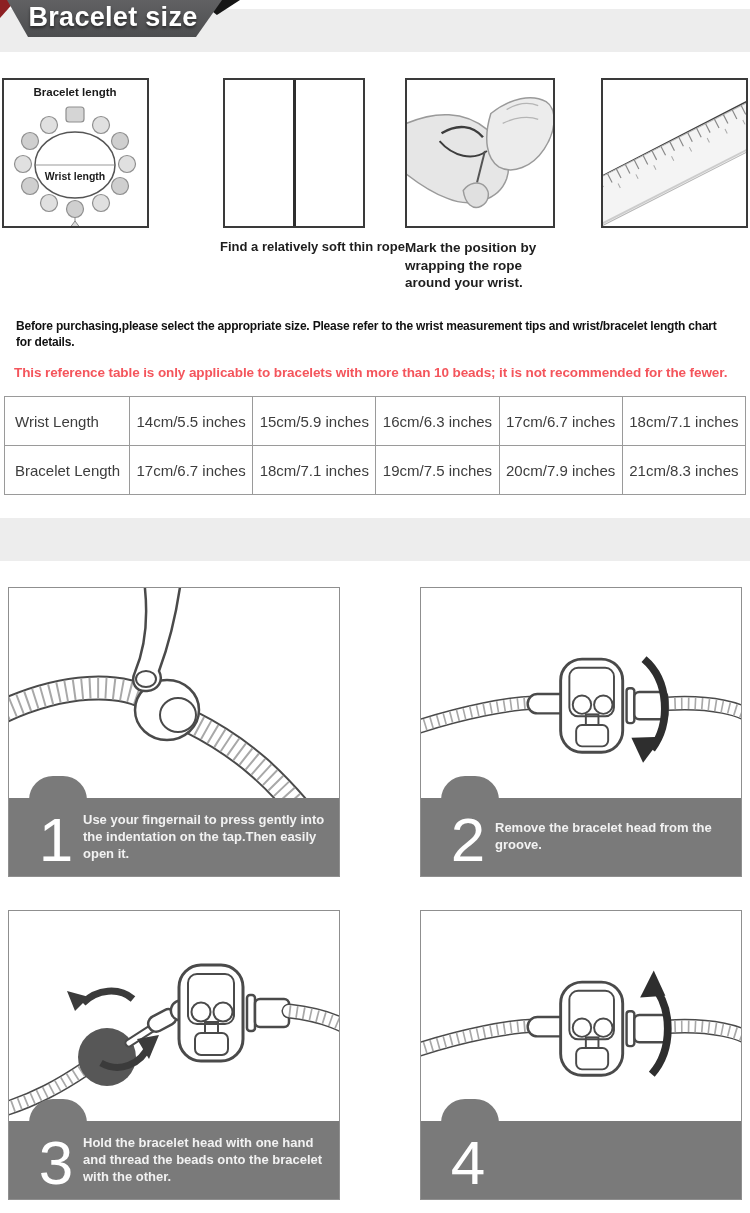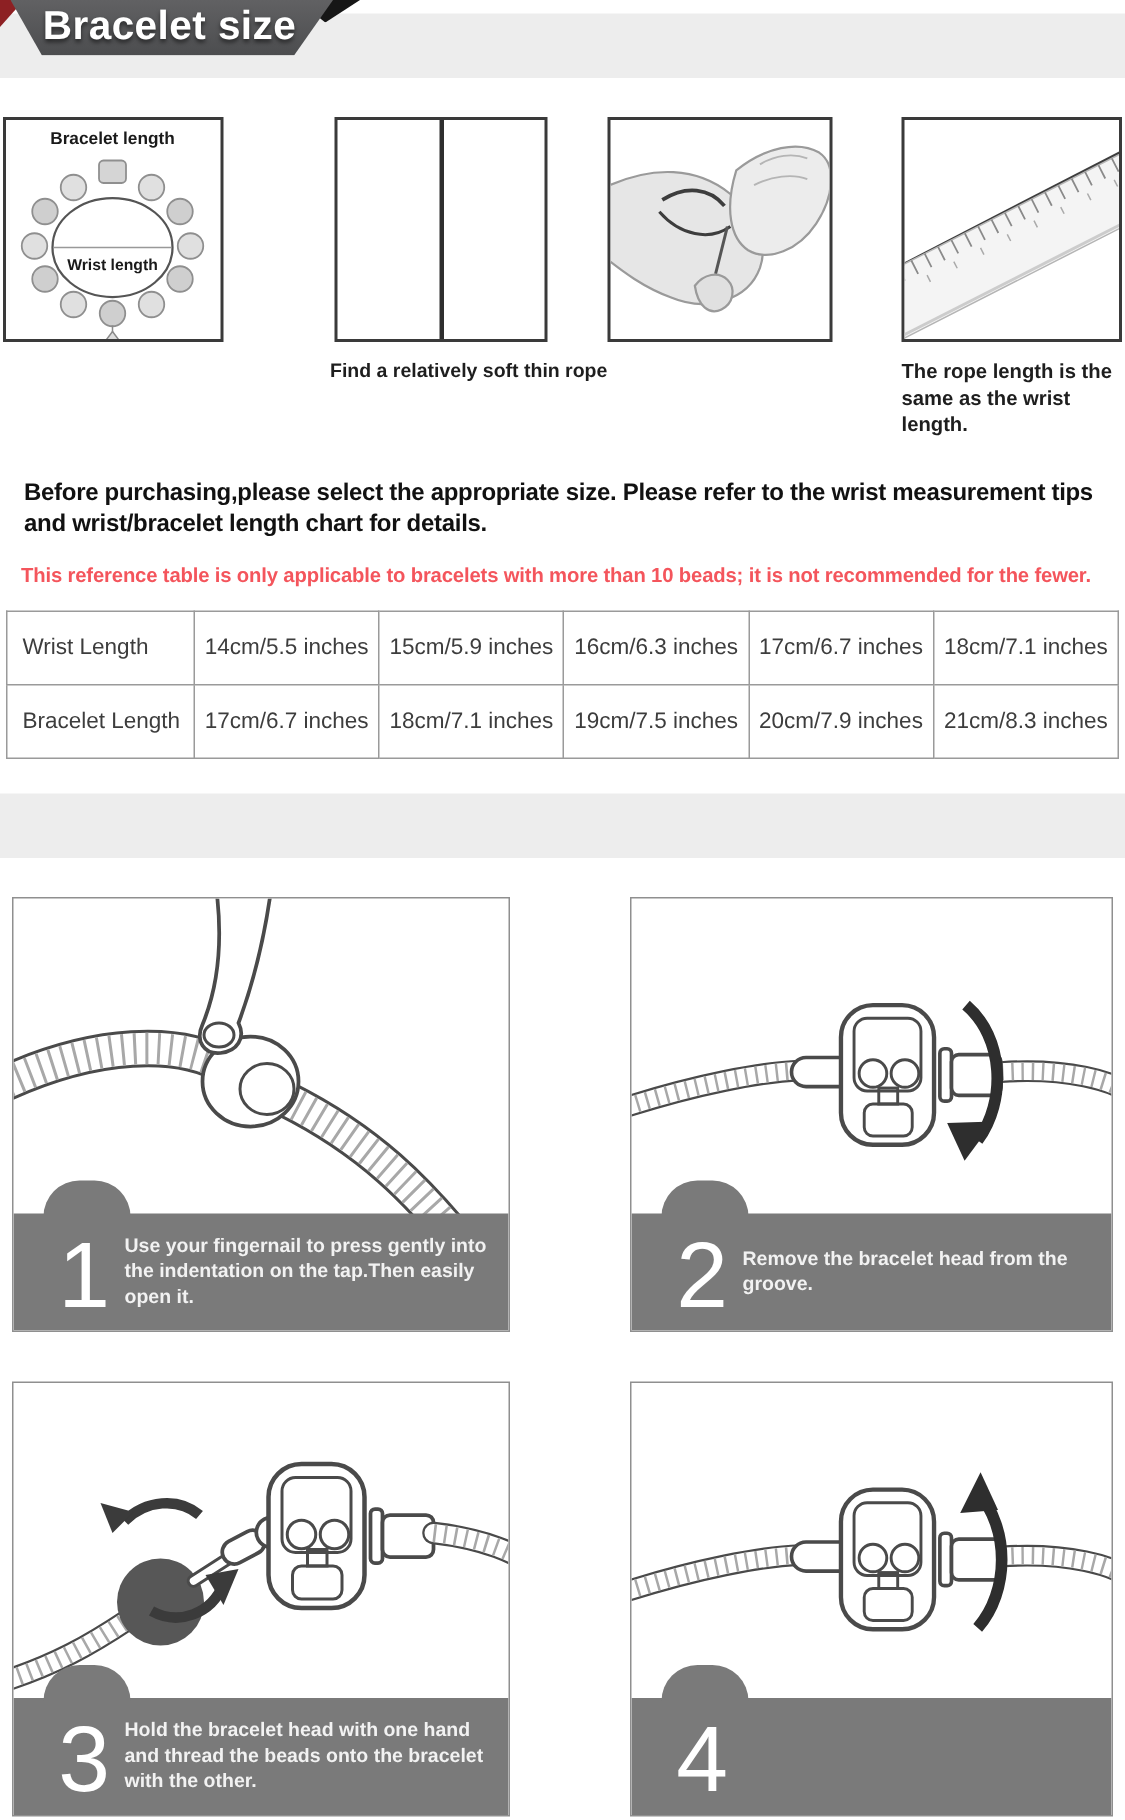--- a/index.html
+++ b/index.html
@@ -28,21 +28,21 @@
   .mstep-1{width:147px;margin-right:50px;}
   .mstep-2{width:142px;margin-right:40px;padding-left:24px;}
   .mstep-3{width:150px;margin-right:46px;}
   .mstep-4{width:147px;}
   .mcap{margin-top:11px;font-size:13.5px;font-weight:700;color:#1e1e1e;line-height:1.3;}
   .mstep-1 .mcap{text-align:center;padding:0 6px;}
   .mstep-2 .mcap{white-space:nowrap;font-size:13px;margin-left:-3px;}
   .rope-line{position:absolute;top:0;bottom:0;left:50%;width:3px;margin-left:-1px;background:#2e2e2e;}
   .box svg{display:block;width:100%;height:100%;}
   
-  .intro{margin:26px 16px 0 16px;font-size:16px;font-weight:700;color:#111;
+  .intro{margin:26px 16px 0 16px;font-size:12px;font-weight:700;color:#111;
     line-height:1.35;letter-spacing:-0.2px;}
   .note{margin:15px 8px 0 14px;font-size:13.5px;font-weight:700;color:#f4555c;
     letter-spacing:-0.1px;white-space:nowrap;}
   
   .size-table{width:742px;margin:16px 4px 0 4px;border-collapse:collapse;table-layout:fixed;}
   .size-table td{border:1px solid #9a9a9a;height:48px;font-size:15px;color:#3d3d3d;
     text-align:center;padding:0 2px;}
   .size-table td.rowhead{text-align:left;padding-left:10px;width:112px;font-size:15px;}
   
   .use-grid{display:grid;grid-template-columns:332px 322px;column-gap:80px;row-gap:33px;
@@ -115,35 +115,35 @@
       <svg viewBox="0 0 146 148">
         <path d="M-6 46 C 28 30 58 32 80 50 C 98 64 106 82 100 100 C 92 122 64 130 40 120 C 18 112 2 98 -6 92 Z" fill="#e6e6e6" stroke="#9a9a9a" stroke-width="1.5"></path>
         <path d="M84 34 C 104 18 126 14 140 22 C 152 30 150 52 138 70 C 126 88 106 96 92 88 C 80 80 76 60 84 34 Z" fill="#ececec" stroke="#9a9a9a" stroke-width="1.5"></path>
         <path d="M100 30 C 110 24 122 22 132 26 M96 44 C 108 38 122 36 132 40" fill="none" stroke="#b5b5b5" stroke-width="1.3"></path>
         <path d="M34 54 C 50 44 66 46 76 58" stroke="#3d3d3d" stroke-width="2.5" fill="none"></path>
         <path d="M32 62 C 46 78 66 82 80 72" stroke="#3d3d3d" stroke-width="2" fill="none"></path>
         <path d="M70 104 L78 72" stroke="#555555" stroke-width="2"></path>
         <path d="M56 112 C 62 104 72 102 78 108 C 84 114 82 124 74 128 C 66 132 58 126 56 112 Z" fill="#e0e0e0" stroke="#9a9a9a" stroke-width="1.5"></path>
       </svg>
     </div>
+    <div class="mcap">Mark the position by wrapping the rope around your wrist.</div>
   </div>
 
   <div class="mstep mstep-4">
     <div class="box">
       <svg viewBox="0 0 143 146">
         <line x1="-4" y1="98" x2="147" y2="20" stroke="#3d3d3d" stroke-width="2"></line>
         <g transform="rotate(-27 71 80)">
           <rect x="-35" y="62" width="215" height="44" fill="#f4f4f4" stroke="#b5b5b5" stroke-width="1"></rect>
           <line x1="-35" y1="67" x2="180" y2="67" stroke="#8a8a8a" stroke-width="10" stroke-dasharray="1.2 8.8"></line>
           <line x1="-30" y1="78" x2="180" y2="78" stroke="#aaaaaa" stroke-width="5" stroke-dasharray="1 19"></line>
           <line x1="-35" y1="104" x2="180" y2="104" stroke="#cccccc" stroke-width="2"></line>
         </g>
       </svg>
     </div>
-    <div class="mcap">The rope length is the same as the wrist length.</div>
   </div>
 </div>
 
 <div class="intro">Before purchasing,please select the appropriate size. Please refer to the wrist measurement tips and wrist/bracelet length chart for details.</div>
 <div class="note">This reference table is only applicable to bracelets with more than 10 beads; it is not recommended for the fewer.</div>
 
 <table class="size-table">
   <tbody>
     <tr>
       <td class="rowhead">Wrist Length</td>

